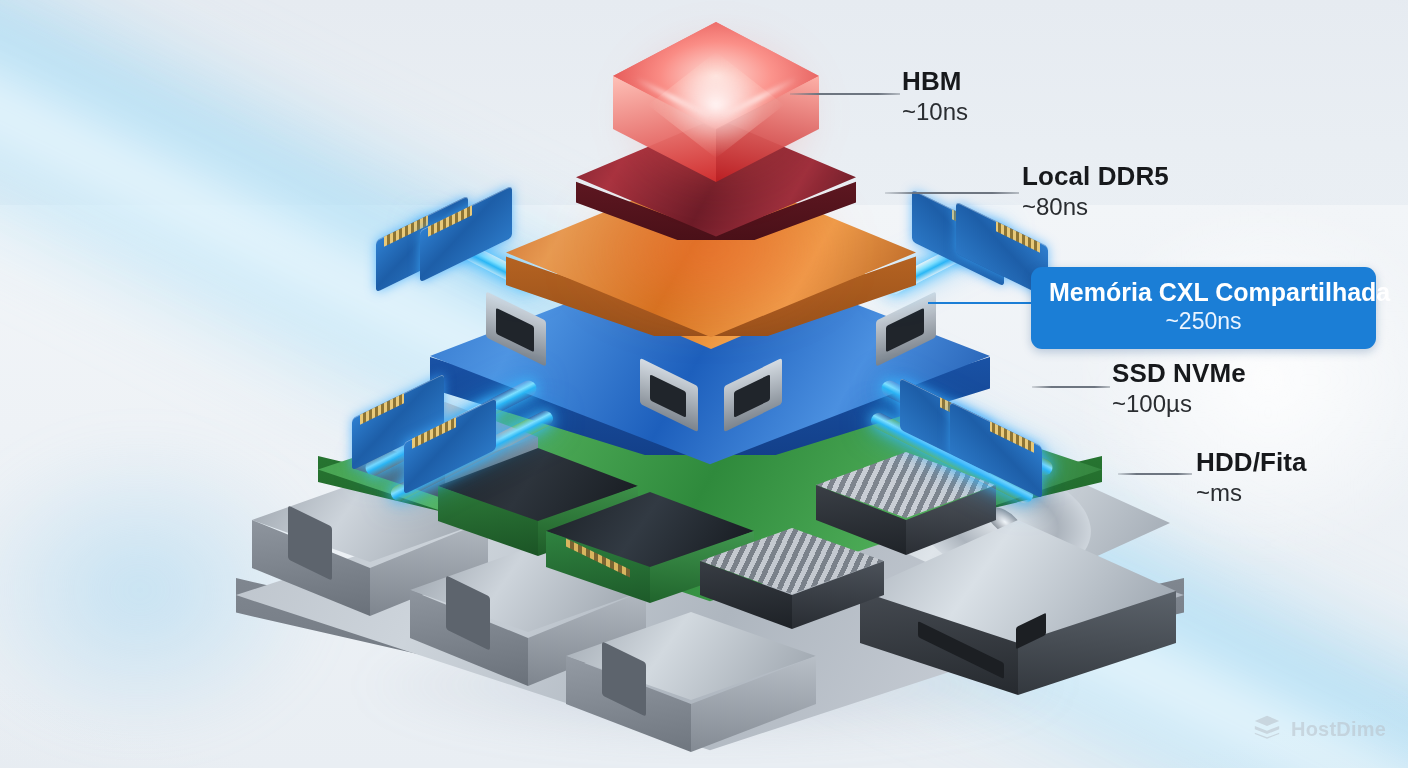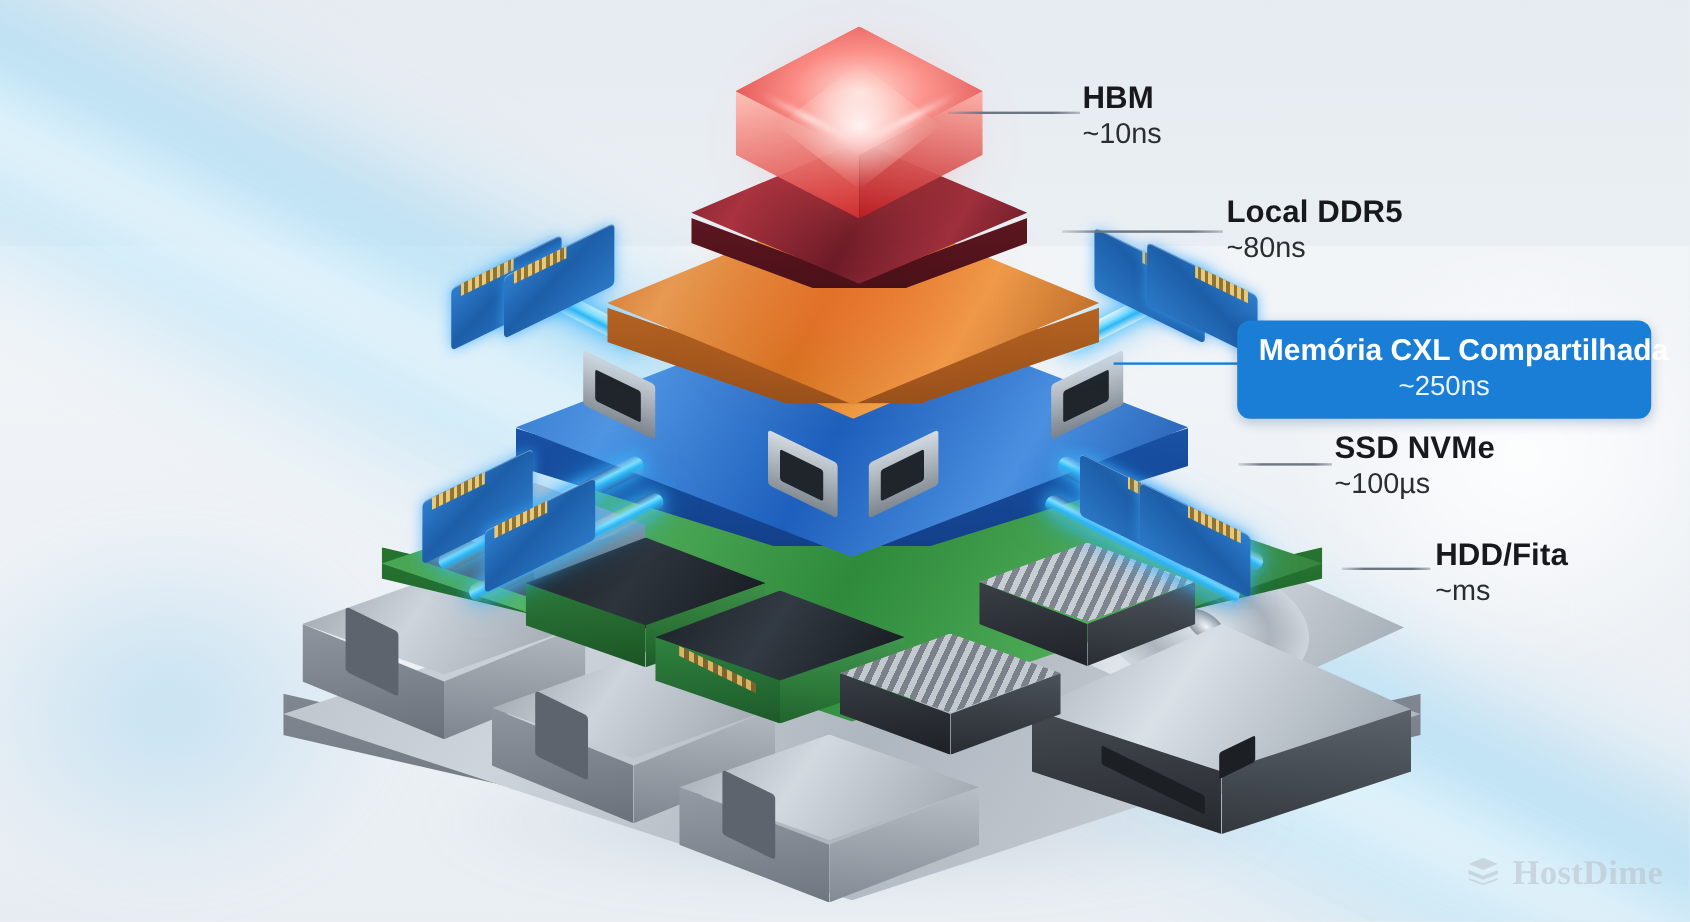--- a/index.html
+++ b/index.html
@@ -235,21 +235,21 @@
   }
   .badge .b1{ font-size:25px; font-weight:bold; color:#ffffff; line-height:1.1; }
   .badge .b2{ font-size:23px; font-weight:400; color:#eaf4ff; line-height:1.2; margin-top:1px; }
 
   
   .watermark{
     position:absolute; right:22px; bottom:22px;
     display:flex; align-items:center; gap:9px;
     opacity:.55;
   }
-  .wm-text{ font-size:29px; font-weight:bold; color:#b9c1c9; letter-spacing:.2px;font-family:Liberation Serif, serif; }
+  .wm-text{ font-size:20px; font-weight:bold; color:#b9c1c9; letter-spacing:.2px; }
 
   .shadow-ground{
     position:absolute; left:215px; top:600px; width:1000px; height:170px;
     background:radial-gradient(closest-side, rgba(120,140,165,.28), rgba(120,140,165,0) 72%);
     filter:blur(18px);
   }
 </style>
 </head>
 <body>
 

